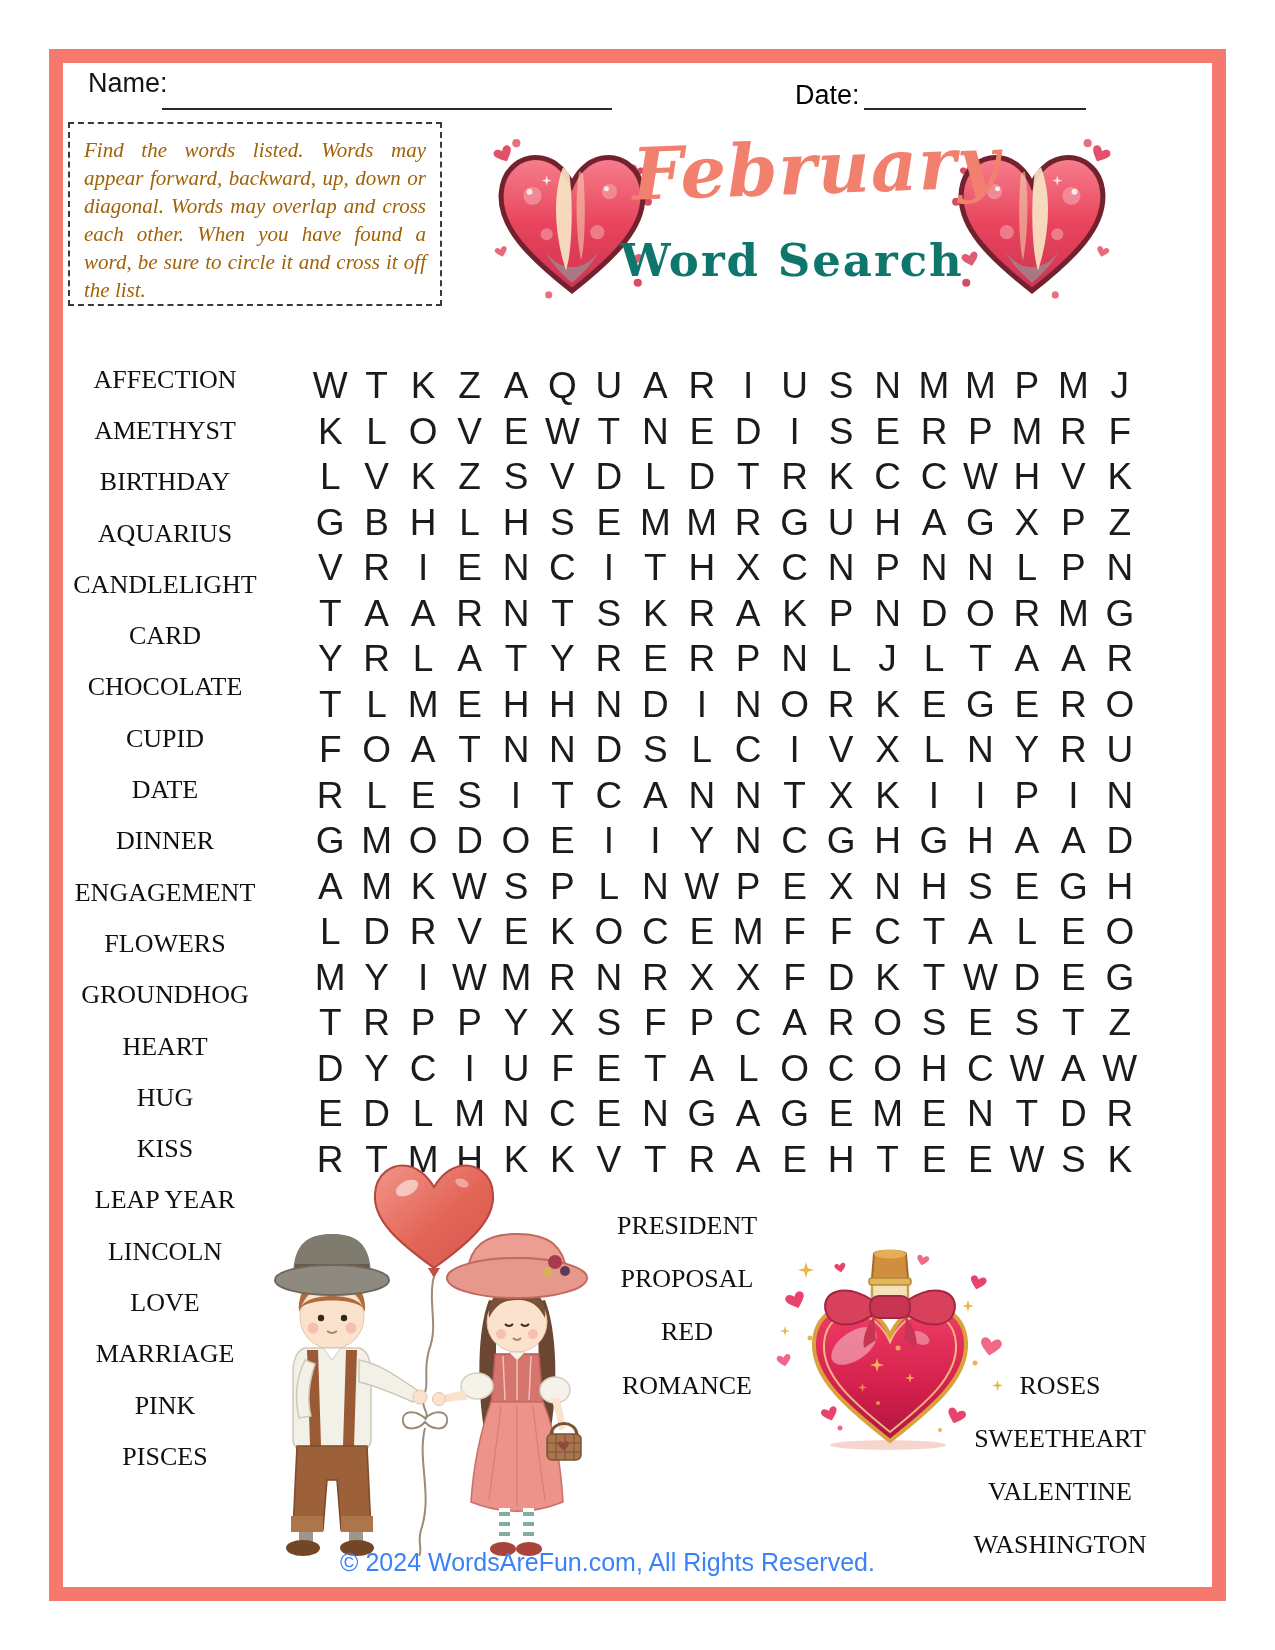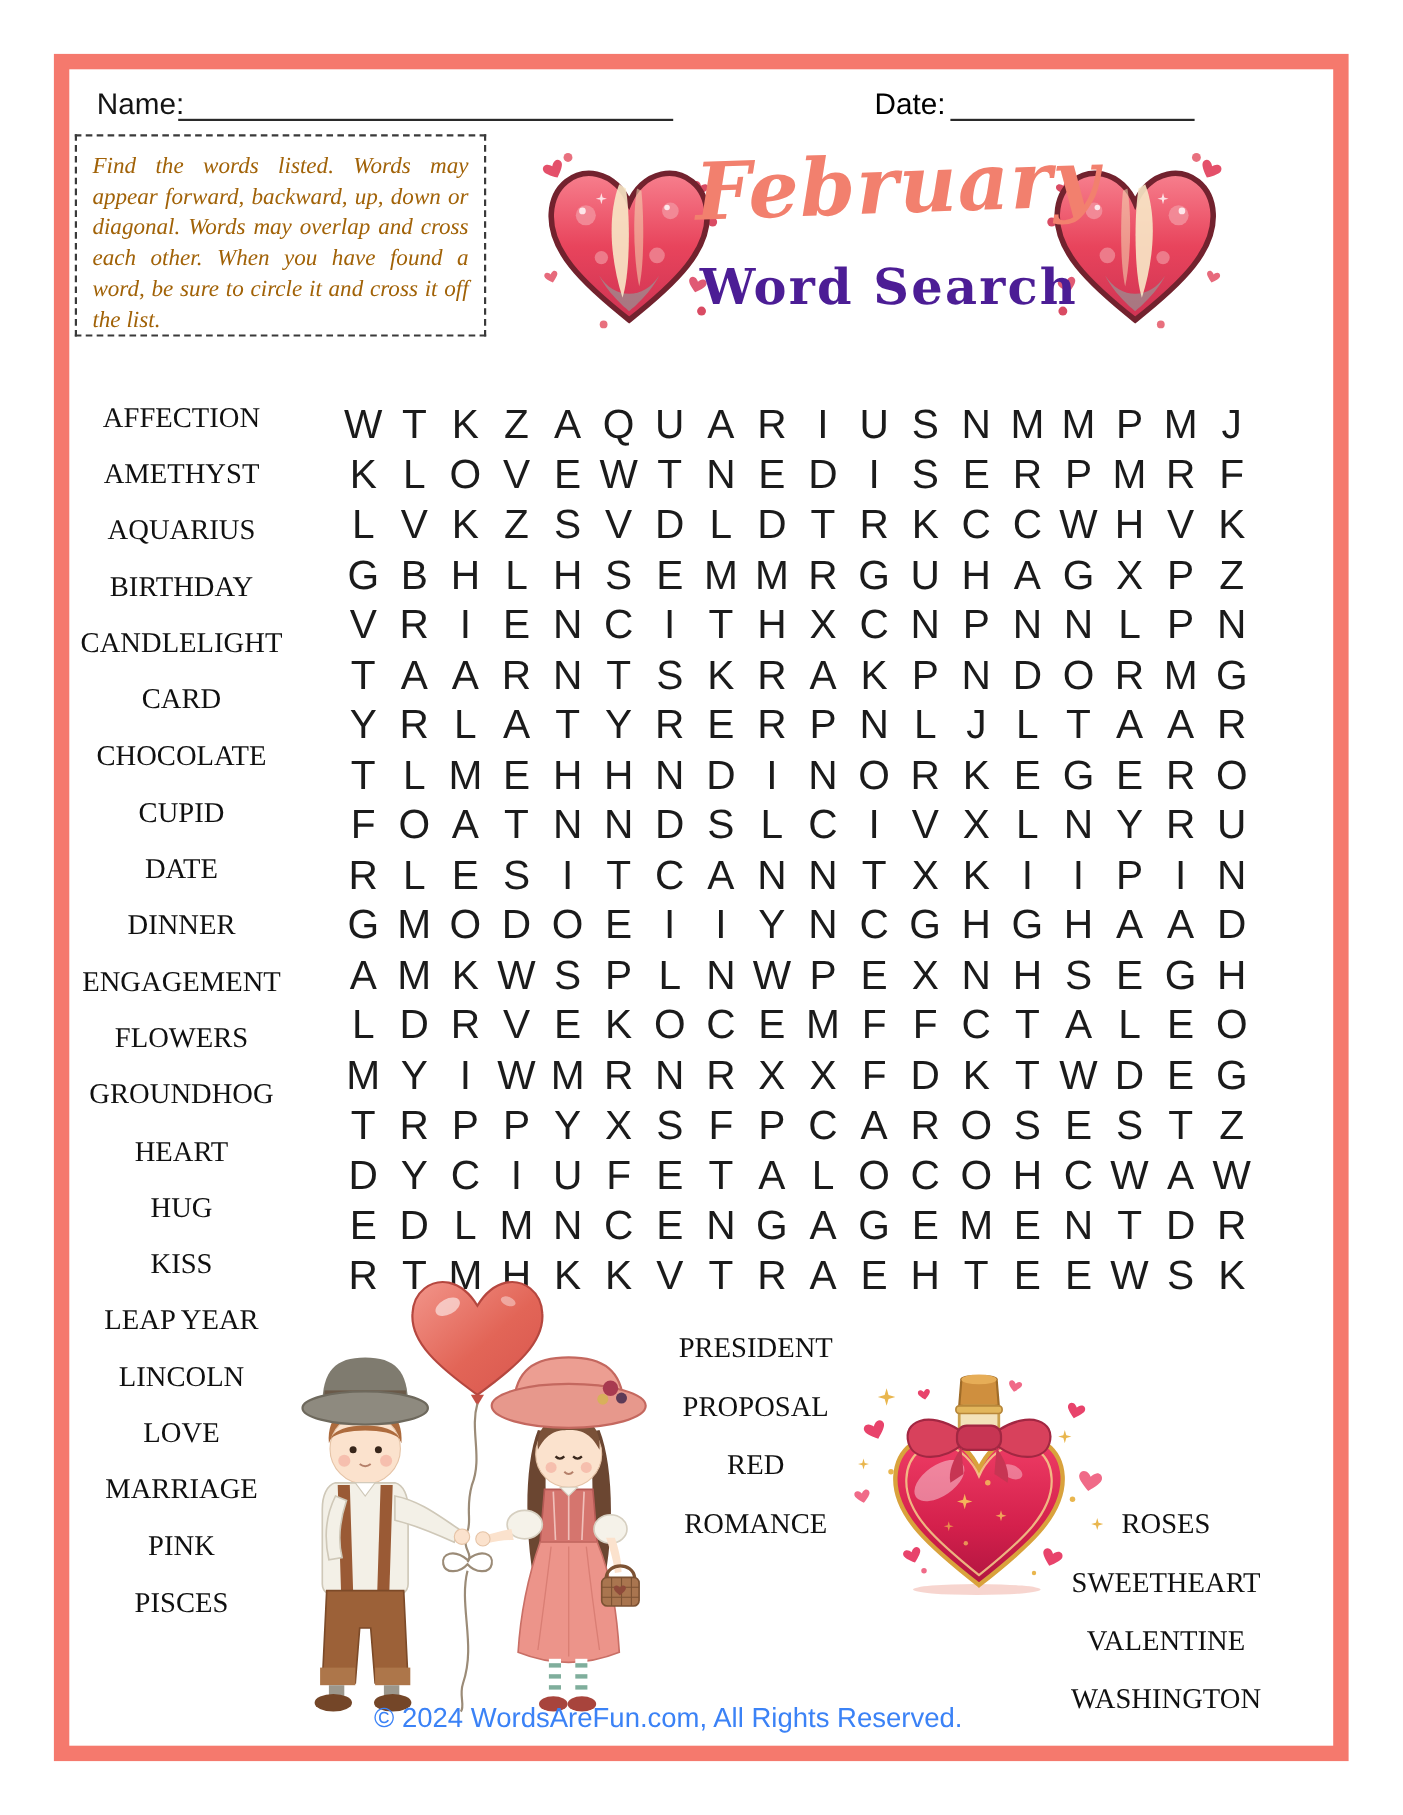--- a/index.html
+++ b/index.html
@@ -3,40 +3,40 @@
 <meta charset="utf-8">
 <style>
   * { margin:0; padding:0; box-sizing:border-box; }
   html,body { width:1275px; height:1650px; background:#ffffff; }
   body { position:relative; font-family:"Liberation Sans", sans-serif; color:#111; overflow:hidden; }
 
   .frame { position:absolute; left:49px; top:49px; right:49px; bottom:49px;
            border:14px solid #f5796d; pointer-events:none; }
 
   
-  .name-label { position:absolute; left:88px; top:80px; font-size:27px; color:#141414; }
+  .name-label { position:absolute; left:88px; top:68px; font-size:27px; color:#141414; }
   .name-line  { position:absolute; left:162px; top:82px; width:450px; height:28px; border-bottom:2px solid #2a2a2a; }
   .date-label { position:absolute; left:795px; top:80px; font-size:27px; color:#000000; }
   .date-line  { position:absolute; left:864px; top:82px; width:222px; height:28px; border-bottom:2px solid #2a2a2a; }
 
   .instructions { position:absolute; left:68px; top:122px; width:374px; height:184px;
                   border:2px dashed #3a3a3a; padding:12px 14px;
                   font-family:"Liberation Serif", serif; font-size:21px; line-height:28px;
                   text-align:justify; color:#a16207;font-style:italic; }
 
   .deco-heart { position:absolute; width:172px; height:172px; }
   .deco-heart.left  { left:486px; top:131px; }
   .deco-heart.right { left:946px; top:131px; transform:scaleX(-1); }
 
   .month-title { position:absolute; left:632px; top:126px; width:330px; text-align:center;
                  font-family:"DejaVu Serif", serif; font-style:italic; font-weight:bold;
                  font-size:72px; color:#f2806e; transform:rotate(-2deg); letter-spacing:1px; }
-  .main-title  { position:absolute; left:620px; top:234px; width:360px; text-align:right;
+  .main-title  { position:absolute; left:620px; top:234px; width:360px; text-align:left;
                  font-family:"DejaVu Serif", serif; font-weight:bold; font-size:45px;
-                 letter-spacing:2px; color:#4c1d95; }
+                 letter-spacing:2px; color:#0f766e; }
 
   
   .grid { position:absolute; left:307px; top:363px; width:836px; height:819px;
           display:grid; grid-template-columns:repeat(18,1fr); grid-template-rows:repeat(18,1fr); }
   .cell { display:flex; align-items:center; justify-content:center;
           font-size:37px; line-height:1; color:#1b1b1b; }
 
   
   .word-col { position:absolute; width:220px; font-family:"Liberation Serif", serif;
               font-size:26px; color:#101010; }
@@ -432,22 +432,22 @@
     <span class="cell">E</span>
     <span class="cell">E</span>
     <span class="cell">W</span>
     <span class="cell">S</span>
     <span class="cell">K</span>
   </div>
 
 <div class="word-col left">
     <div class="word">AFFECTION</div>
     <div class="word">AMETHYST</div>
+    <div class="word">BIRTHDAY</div>
     <div class="word">AQUARIUS</div>
-    <div class="word">BIRTHDAY</div>
     <div class="word">CANDLELIGHT</div>
     <div class="word">CARD</div>
     <div class="word">CHOCOLATE</div>
     <div class="word">CUPID</div>
     <div class="word">DATE</div>
     <div class="word">DINNER</div>
     <div class="word">ENGAGEMENT</div>
     <div class="word">FLOWERS</div>
     <div class="word">GROUNDHOG</div>
     <div class="word">HEART</div>

